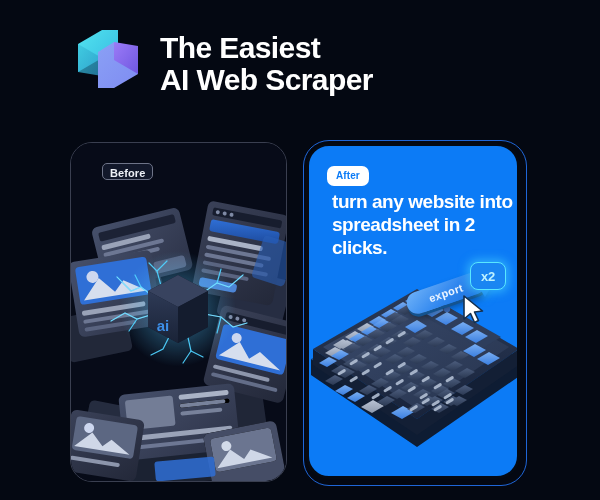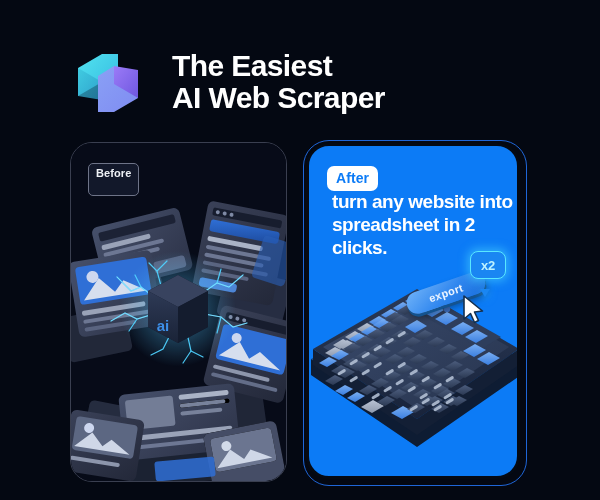--- a/index.html
+++ b/index.html
@@ -5,21 +5,21 @@
   html,body{margin:0;padding:0;}
   body{
     width:600px;height:500px;overflow:hidden;
     background:#040812;
     font-family:"Liberation Sans", sans-serif;
     -webkit-font-smoothing:antialiased;
   }
   .stage{position:relative;width:600px;height:500px;}
 
   
-  .header{position:absolute;left:72px;top:40px;display:flex;align-items:center;gap:12px;}
+  .header{position:absolute;left:72px;top:16px;display:flex;align-items:flex-end;}
   .logo{width:72px;height:74px;position:relative;flex:0 0 auto;margin-top:6px;}
   .logo svg{display:block;width:72px;height:74px;}
   .headwrap{margin-left:16px;padding-top:4px;}
   .title{
     color:#ffffff;font-size:30px;line-height:32px;font-weight:bold;
     letter-spacing:-0.6px;white-space:nowrap;
   }
   .subtitle{
     color:#b9bfca;font-size:15px;line-height:18px;margin-top:12px;
     letter-spacing:0.1px;white-space:nowrap;font-weight:normal;
@@ -37,29 +37,29 @@
   }
   .panel-after{
     position:absolute;left:306px;top:143px;width:214px;height:336px;
     border-radius:23px;background:#0c7bf6;
     border:3px solid #050a14;
     box-sizing:border-box;overflow:hidden;
   }
 
   
   .badge-before{
-    position:absolute;left:17px;top:20px;
+    position:absolute;left:31px;top:20px;
     background:#12182a;border:1px solid #6e7488;color:#eef1f6;
-    font-size:11px;font-weight:bold;padding:3px 7px 16px;border-radius:5px;
+    font-size:11px;font-weight:bold;padding:3px 7px 0;border-radius:5px;
     letter-spacing:0.1px;z-index:6;text-align:center;
   }
   .badge-after{
     position:absolute;left:18px;top:20px;
     background:#ffffff;color:#0c7bf6;
-    font-size:14px;font-weight:bold;padding:4px 9px 5px;border-radius:7px;
+    font-size:10px;font-weight:bold;padding:4px 9px 5px;border-radius:7px;
     letter-spacing:0.1px;z-index:8;
   }
   .after-head{
     position:absolute;left:14px;top:44px;width:196px;z-index:7;
     color:#ffffff;font-size:19px;line-height:23px;font-weight:bold;
     letter-spacing:-0.45px;
     margin-left:9px;
   }
 
   
@@ -77,21 +77,21 @@
     background:linear-gradient(150deg,#6fb2f8 0%,#2f86ef 55%,#1b6fdc 100%);
     box-shadow:0 3px 0 #14538f, 0 5px 7px rgba(0,0,0,.35);
     transform:rotate(-19deg);
   }
   .export-pill span{
     position:absolute;left:0;top:0;width:82px;height:22px;
     display:flex;align-items:center;justify-content:center;
     color:#eaf3ff;font-size:11px;font-weight:bold;letter-spacing:0.3px;
   }
   .x2-bubble{
-    position:absolute;left:161px;top:105px;z-index:10;
+    position:absolute;left:161px;top:116px;z-index:10;
     width:34px;height:26px;border-radius:8px;
     background:#1a86f2;border:1.5px solid #59e7ff;
     box-shadow:0 0 9px 3px rgba(70,210,255,.55);
   }
   .x2-bubble b{
     display:flex;align-items:center;justify-content:center;
     width:100%;height:100%;color:#bdf2ff;font-size:13px;
     font-weight:bold;letter-spacing:-0.2px;
   }
   .x2-tail{

